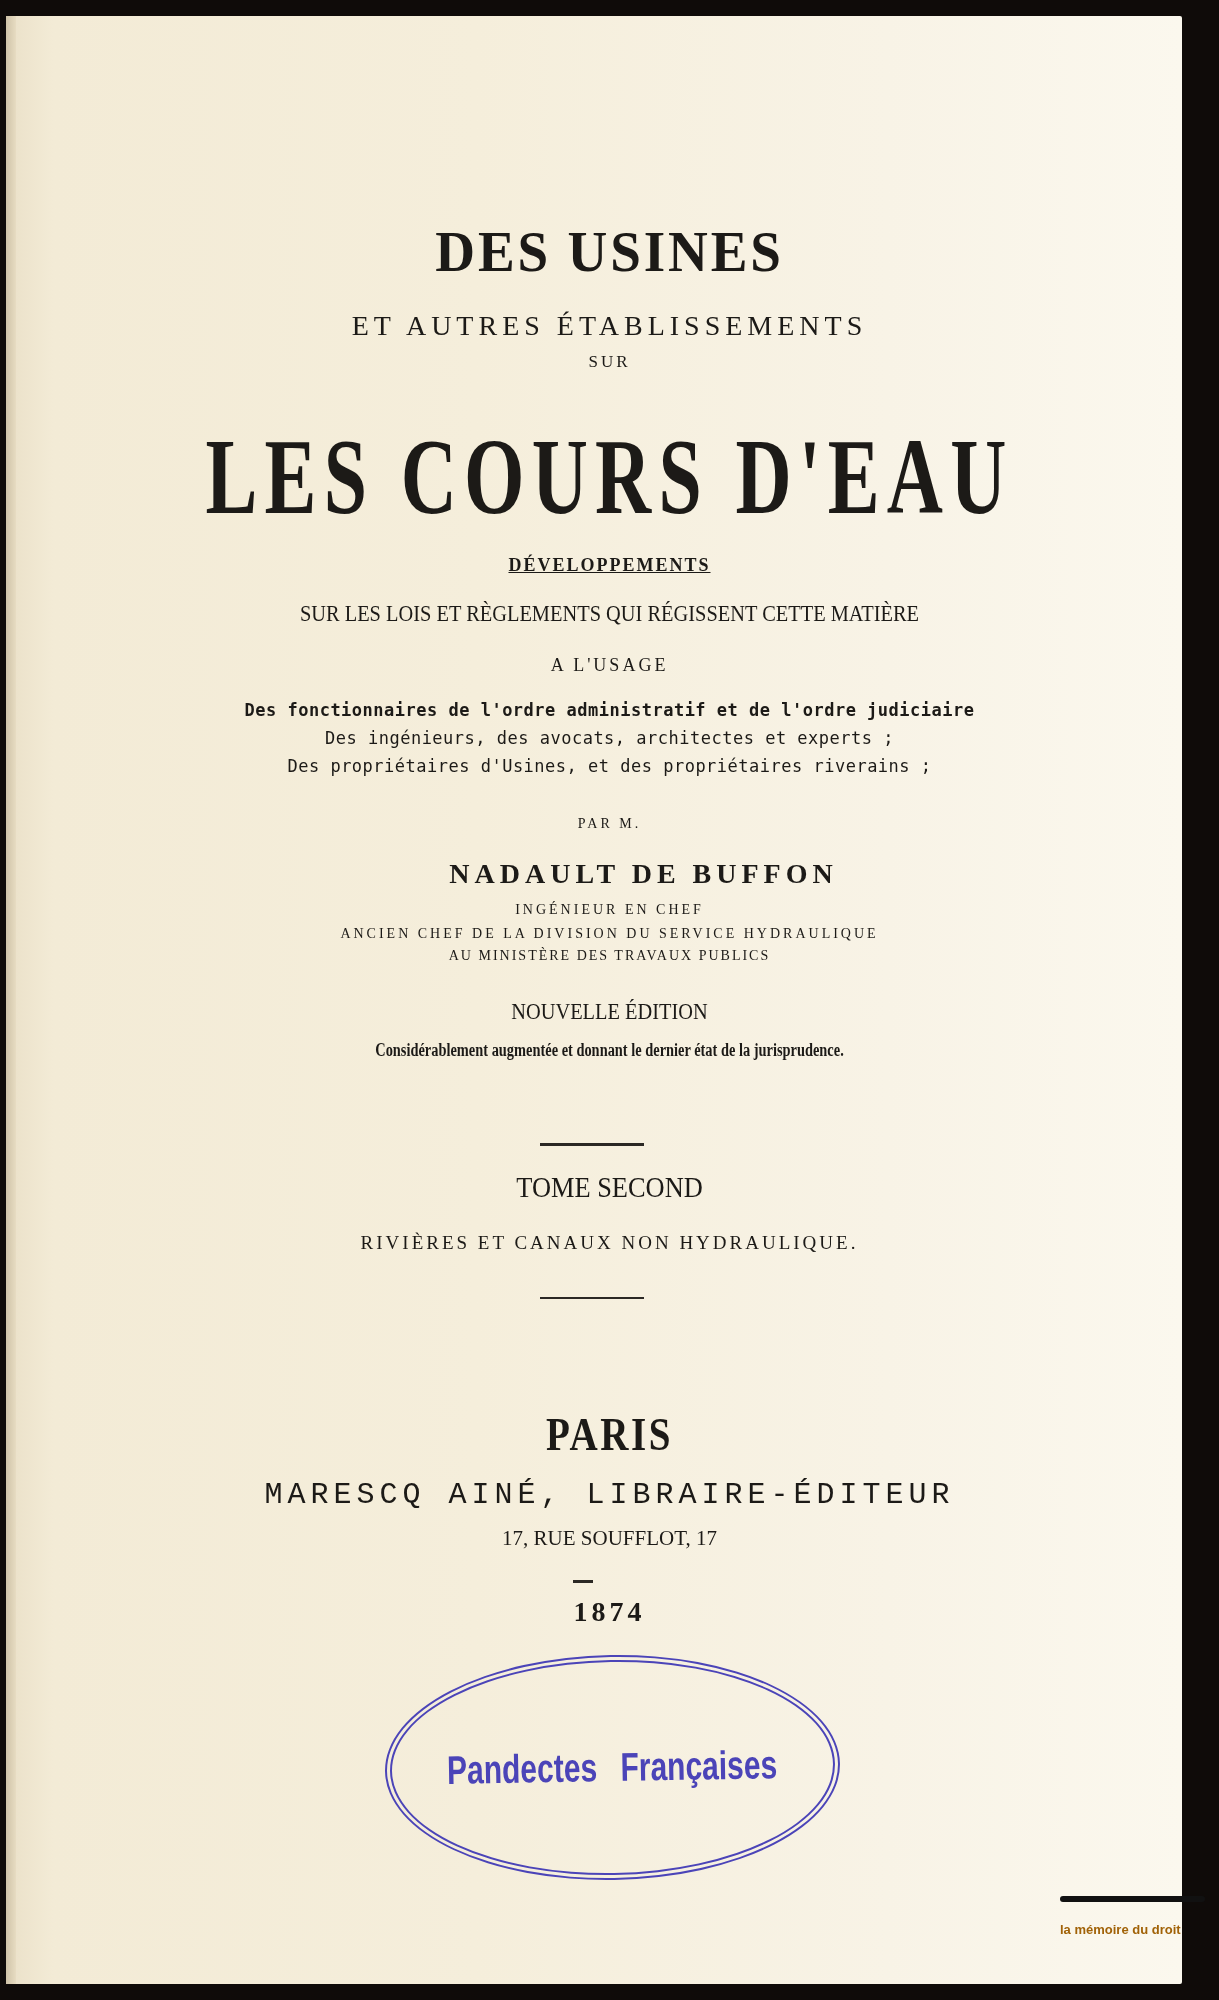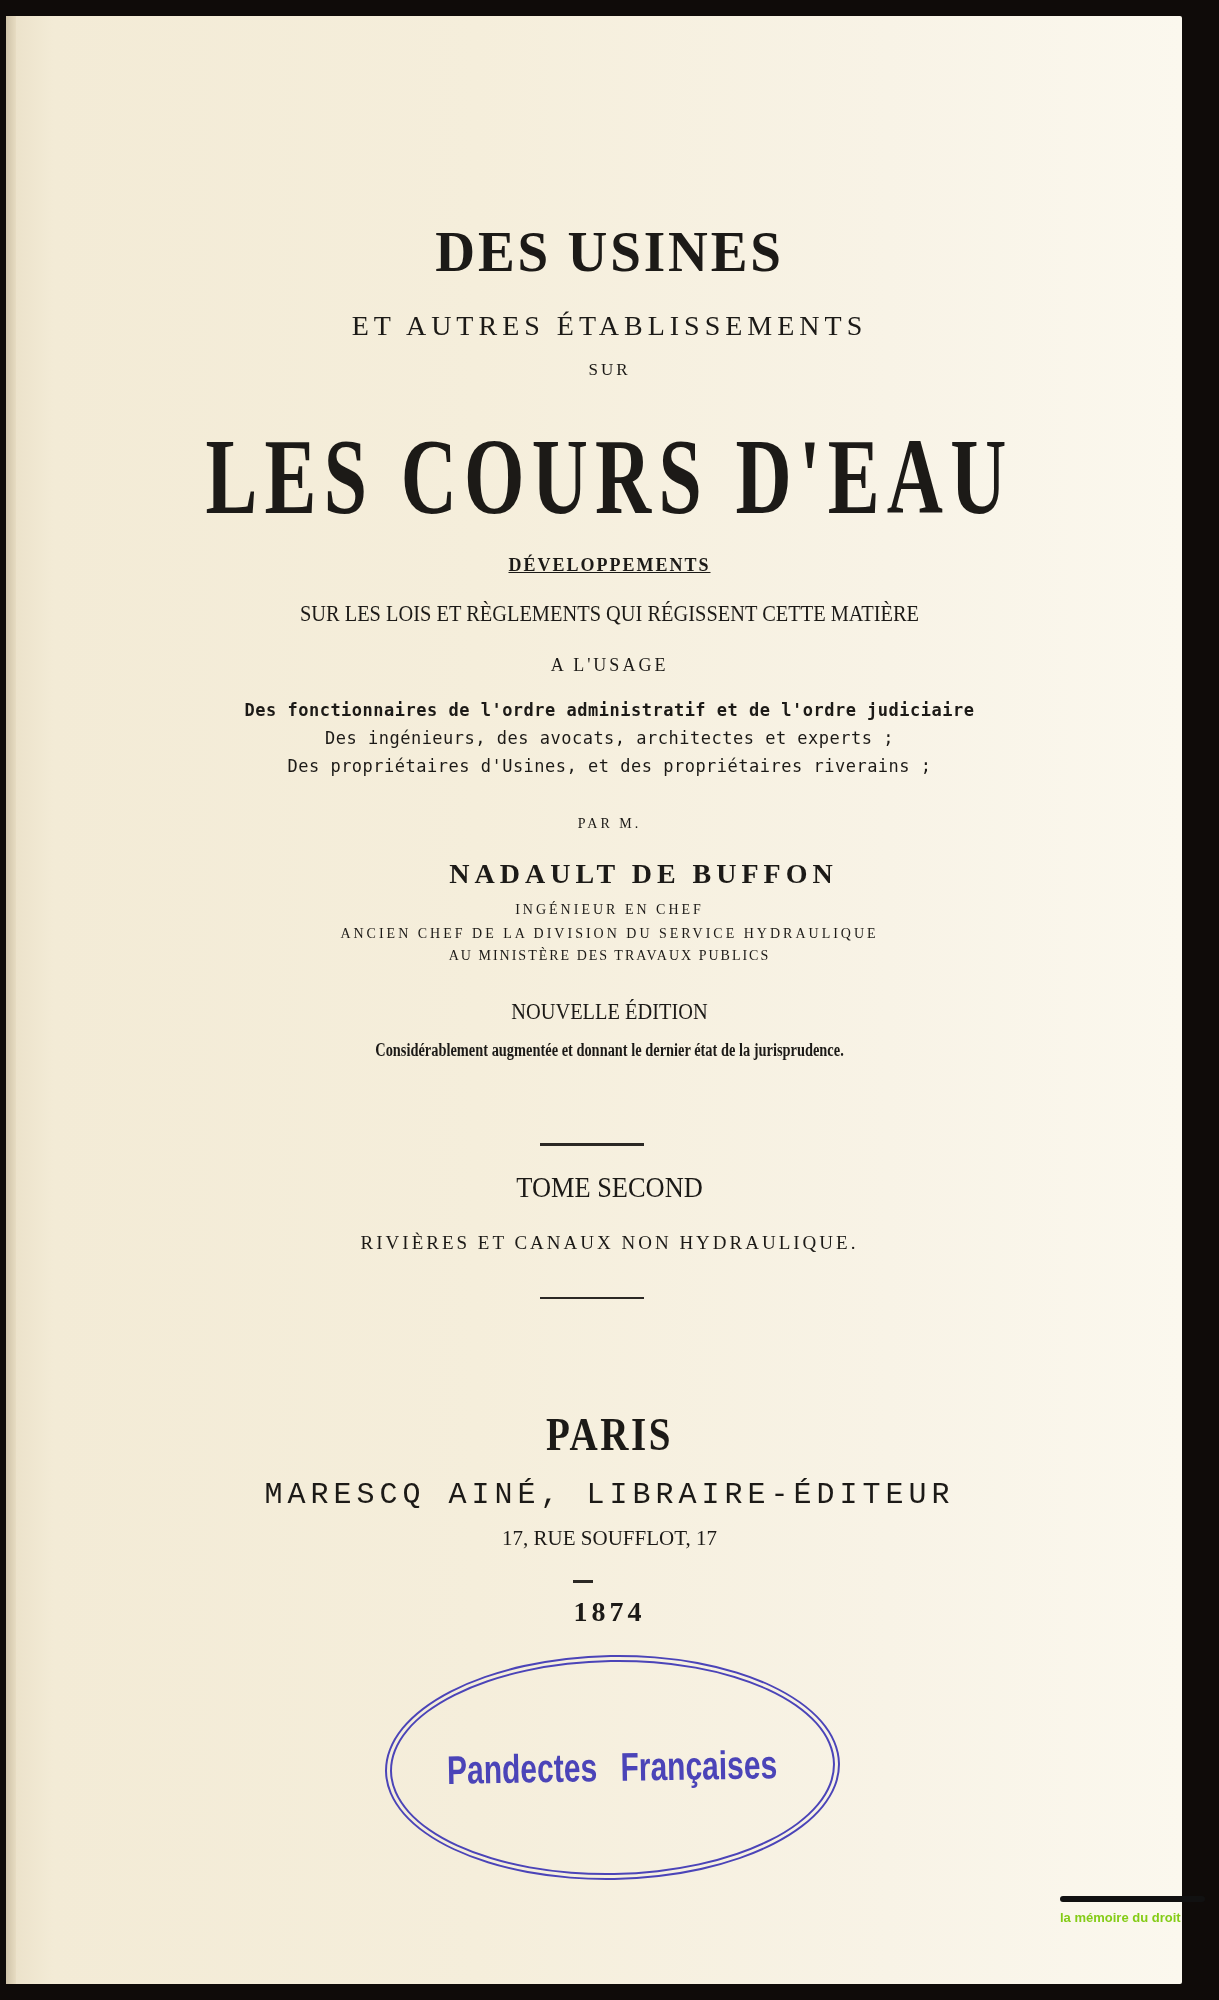--- a/index.html
+++ b/index.html
@@ -12,21 +12,21 @@
       background: linear-gradient(90deg, #eae0c8 0%, #f3ebd6 4%, #f5eedb 40%, #f8f3e6 75%, #fbf8ee 100%);
       border-radius: 2px;
     }
     .page::before {
       content: ""; position: absolute; left: 0; top: 0; width: 10px; height: 100%;
       background: linear-gradient(90deg, #cfc3a8, #e7dcc2);
     }
     .line { position: absolute; left: 0; width: 1219px; text-align: center; color: #1c1a17; white-space: nowrap; }
     .t1 { top: 218px; font-size: 58px; font-weight: bold; letter-spacing: 3px; font-family: "Liberation Serif", serif; transform: scaleX(0.95); }
     .t2 { top: 310px; font-size: 28px; letter-spacing: 5px; font-family: "Liberation Serif", serif; }
-    .t3 { top: 360px; font-size: 17px; letter-spacing: 3px; font-family: "Liberation Serif", serif; }
+    .t3 { top: 352px; font-size: 17px; letter-spacing: 3px; font-family: "Liberation Serif", serif; }
     .t4 { top: 415px; font-size: 108px; letter-spacing: 10px; font-family: "Liberation Serif", serif; font-weight: bold; transform: scaleX(0.72); transform-origin: center; }
     .t5 { top: 555px; font-size: 18px; font-weight: bold; letter-spacing: 2px; font-family: "Liberation Serif", serif; text-decoration: underline; }
     .t6 { top: 600px; font-size: 24px; font-family: "Liberation Serif", serif; transform: scaleX(0.85); }
     .t7 { top: 655px; font-size: 18px; letter-spacing: 3px; font-family: "Liberation Serif", serif; }
     .t8 { top: 700px; font-size: 17px; font-family: "DejaVu Sans Mono", monospace; letter-spacing: 0.5px; font-weight: bold; }
     .t9 { top: 728px; font-size: 17px; font-family: "DejaVu Sans Mono", monospace; letter-spacing: 0.5px; }
     .t10 { top: 756px; font-size: 17px; font-family: "DejaVu Sans Mono", monospace; letter-spacing: 0.5px; }
     .t11 { top: 816px; font-size: 14px; letter-spacing: 3px; font-family: "Liberation Serif", serif; }
     .t12 { top: 858px; font-size: 28px; font-weight: bold; letter-spacing: 5px; font-family: "Liberation Serif", serif; margin-left: 34px; }
     .t13 { top: 902px; font-size: 14px; letter-spacing: 3px; font-family: "Liberation Serif", serif; }
@@ -44,21 +44,21 @@
     .stamp {
       position: absolute; left: 385px; top: 1655px; width: 455px; height: 225px;
       border: 7px double #4b44b8; border-radius: 50%; box-sizing: border-box;
       display: flex; align-items: center; justify-content: center; transform: rotate(-1deg);
     }
     .stamp-text { color: #4b44b8; font-family: "Liberation Sans", sans-serif; font-weight: bold; font-size: 40px; transform: scaleX(0.75); white-space: nowrap; word-spacing: 20px; }
     .logo { position: absolute; left: 1060px; top: 1892px; width: 150px; height: 108px; }
     .logo-mdd { font-family: "Liberation Sans", sans-serif; font-weight: bold; font-size: 70px; line-height: 70px; color: #c41a2c; letter-spacing: -4px; }
     .logo-mdd .hollow { color: transparent; -webkit-text-stroke: 2px #c41a2c; }
     .logo-bar { height: 6px; background: #111; margin-top: 4px; width: 145px; border-radius: 3px; }
-    .logo-tag { font-family: "Liberation Sans", sans-serif; font-weight: bold; font-size: 13px; color: #84cc16; margin-top: 8px; white-space: nowrap; }
+    .logo-tag { font-family: "Liberation Sans", sans-serif; font-weight: bold; font-size: 13px; color: #a16207; margin-top: 20px; white-space: nowrap; }
   </style>
 </head>
 <body>
 
 <div class="page"></div>
 
 <div class="line t1">DES USINES</div>
 <div class="line t2">ET AUTRES ÉTABLISSEMENTS</div>
 <div class="line t3">SUR</div>
 <div class="line t4">LES COURS D'EAU</div>

